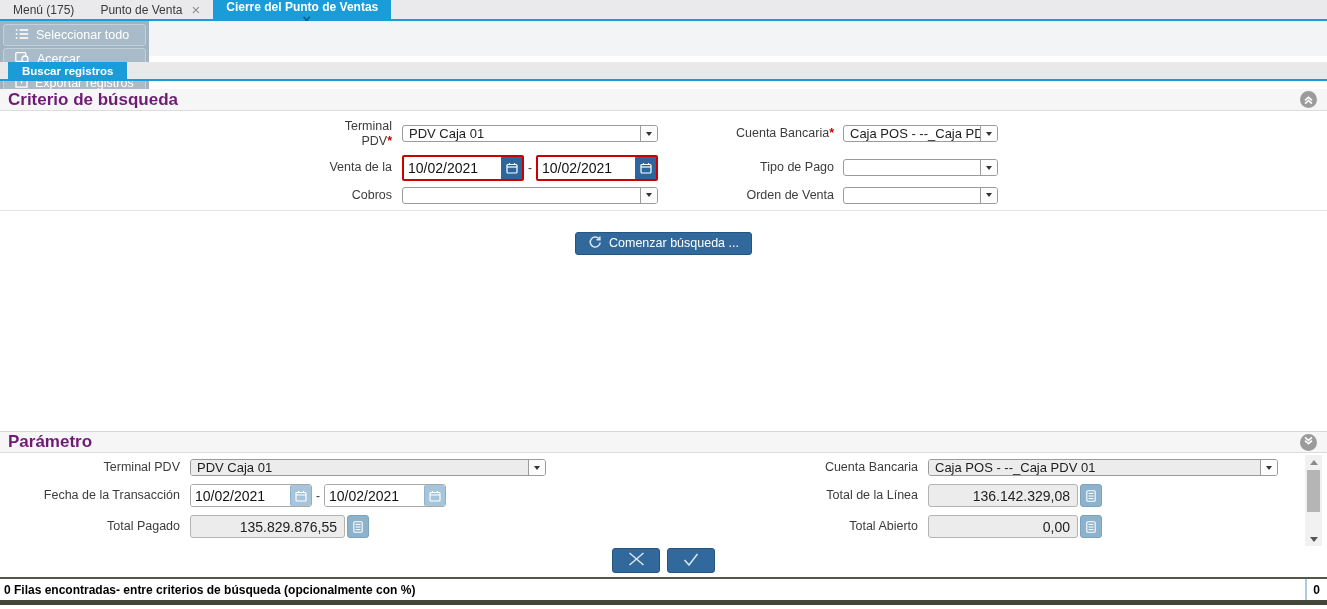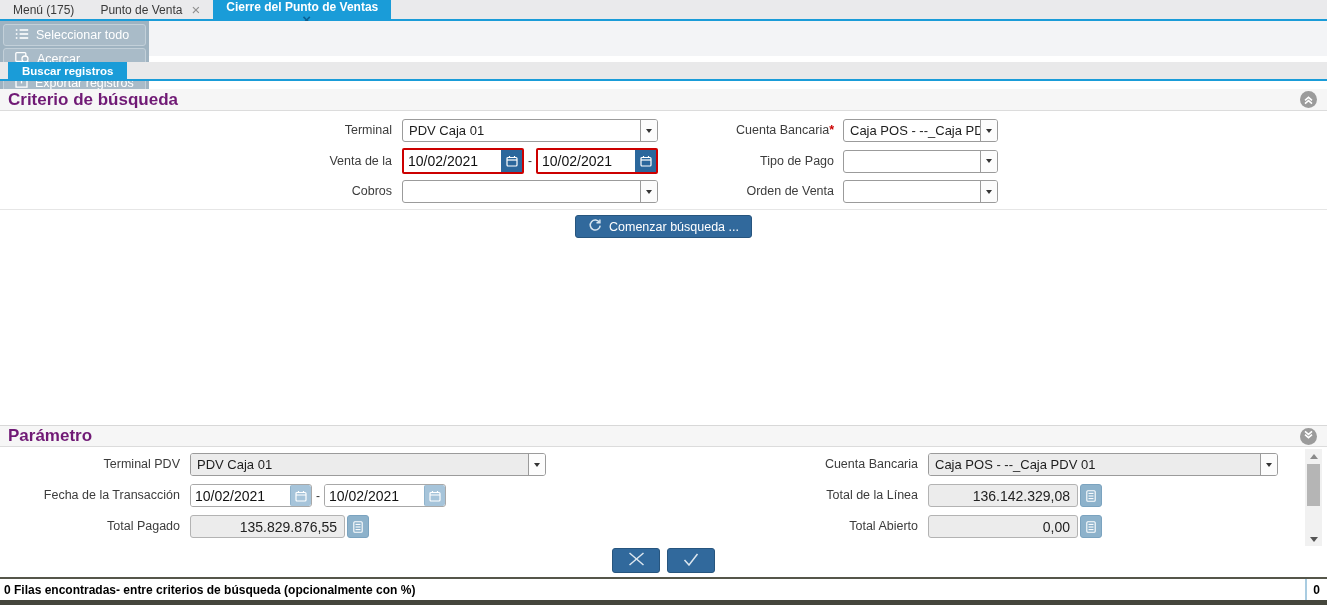--- a/index.html
+++ b/index.html
@@ -42,38 +42,38 @@
   
   .crit-form { padding-top:8px; flex:none; background:#fff; }
   .frow { display:flex; align-items:center; margin-bottom:6px; }
   .lbl { font-size:12.5px; color:#3c3c3c; text-align:right; line-height:1.18; }
   .req { color:#cc0000; font-weight:bold; }
   .lbl-l { width:402px; padding-right:10px; flex:none; }
   .fld-l { width:256px; flex:none; display:flex; align-items:center; }
   .lbl-r { width:185px; padding-right:9px; flex:none; }
   .fld-r { width:155px; flex:none; display:flex; align-items:center; }
 
-  .combo { display:flex; height:23px; border:1px solid #9b9b9b; border-radius:3px; background:#fff; flex:1; overflow:hidden; }
+  .combo { display:flex; height:17px; border:1px solid #9b9b9b; border-radius:3px; background:#fff; flex:1; overflow:hidden; }
   .combo-text { flex:1; font-size:13px; color:#1d1d1d; padding:0 6px; display:flex; align-items:center;
                 white-space:nowrap; overflow:hidden; min-width:0; }
   .combo.readonly .combo-text { background:#ececec; }
   .combo-btn { width:17px; flex:none; border-left:1px solid #9b9b9b; background:#fcfcfc;
                display:flex; align-items:center; justify-content:center; cursor:pointer; }
   .arrow-down { width:0; height:0; border-left:3.5px solid transparent; border-right:3.5px solid transparent; border-top:4px solid #333; }
 
   .datefield { display:flex; align-items:stretch; background:#fff; overflow:hidden; }
   .datefield.error { border:2px solid #cc0000; width:125px; height:26px; border-radius:2px; }
   .datefield.param-date { border:1px solid #a8a8a8; border-radius:3px; width:122px; height:23px; }
   .date-input { border:none; outline:none; flex:1; min-width:0; font-size:14px; padding:0 4px;
                 font-family:inherit; color:#111; background:#fff; }
   .cal-btn { width:21px; flex:none; background:#2b679c; display:flex; align-items:center; justify-content:center; cursor:pointer; }
   .cal-btn.light { background:#a6c4da; border-left:1px solid #8fb3cc; border-radius:2px; }
   .date-sep { margin:0 4px; font-size:12px; color:#333; flex:none; }
 
-  .search-btn-row { border-top:1px solid #e6e6e6; margin-top:1px; padding-top:5px; display:flex; justify-content:center; flex:none; }
+  .search-btn-row { border-top:1px solid #e6e6e6; margin-top:1px; padding-top:21px; display:flex; justify-content:center; flex:none; }
   .primary-btn { background:#31699c; border:1px solid #27557e; border-radius:3px; color:#fff; font-size:12.5px;
                  height:23px; display:flex; align-items:center; gap:7px; padding:0 12px; cursor:pointer; }
 
   .spacer { flex:1; background:#fff; min-height:0; }
 
   
   .param-form { padding:6px 0 0 0; flex:none; background:#fff; position:relative; }
   .prow { display:flex; align-items:center; margin-bottom:8px; }
   .plbl-l { width:190px; padding-right:10px; flex:none; }
   .pfld-l { width:356px; flex:none; display:flex; align-items:center; }
@@ -171,20 +171,21 @@
             <path d="M2 6.4 L5.5 3.4 L9 6.4"></path>
             <path d="M2 9.6 L5.5 6.6 L9 9.6"></path>
           </svg></span>
     </div>
   </div>
 
   <div class="crit-form">
     <div class="frow">
       <div class="lbl lbl-l">
         <div><span>Terminal</span></div>
+        <div><span>PDV</span><span class="req">*</span></div>
       </div>
       <div class="fld-l">
         <div class="combo">
           <span class="combo-text">PDV Caja 01</span>
           <span class="combo-btn">
               <span class="arrow-down"></span>
             </span>
         </div>
       </div>
       <div class="lbl lbl-r">

